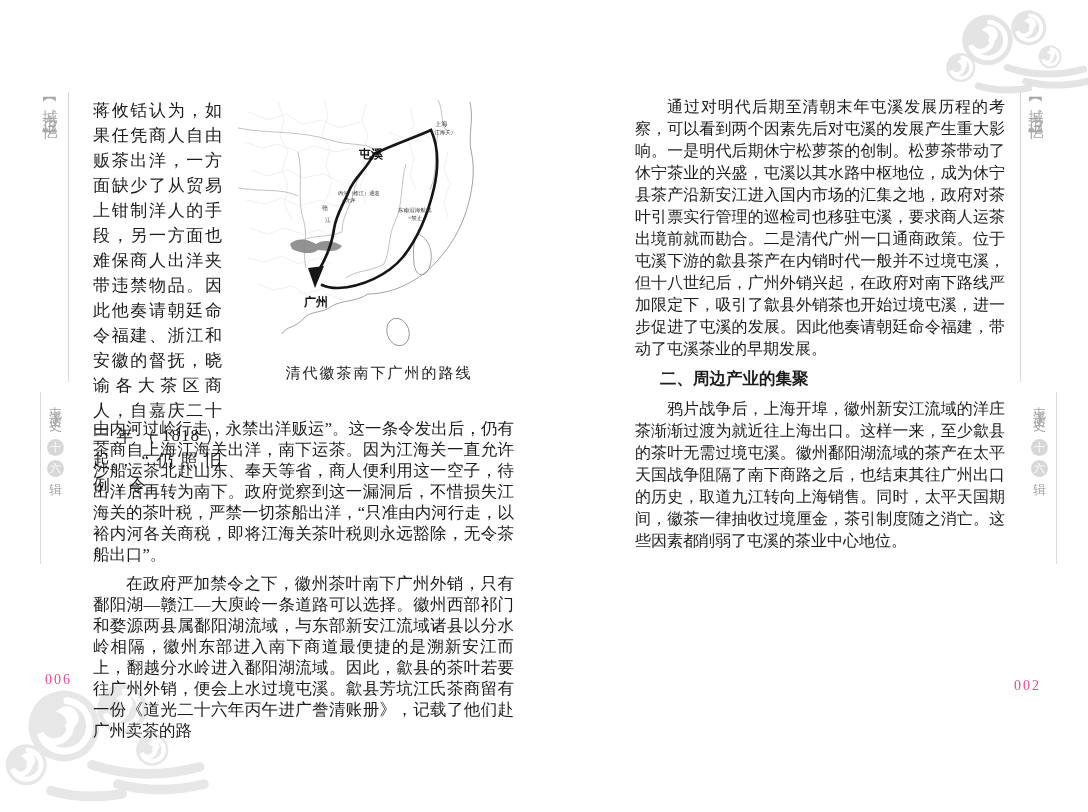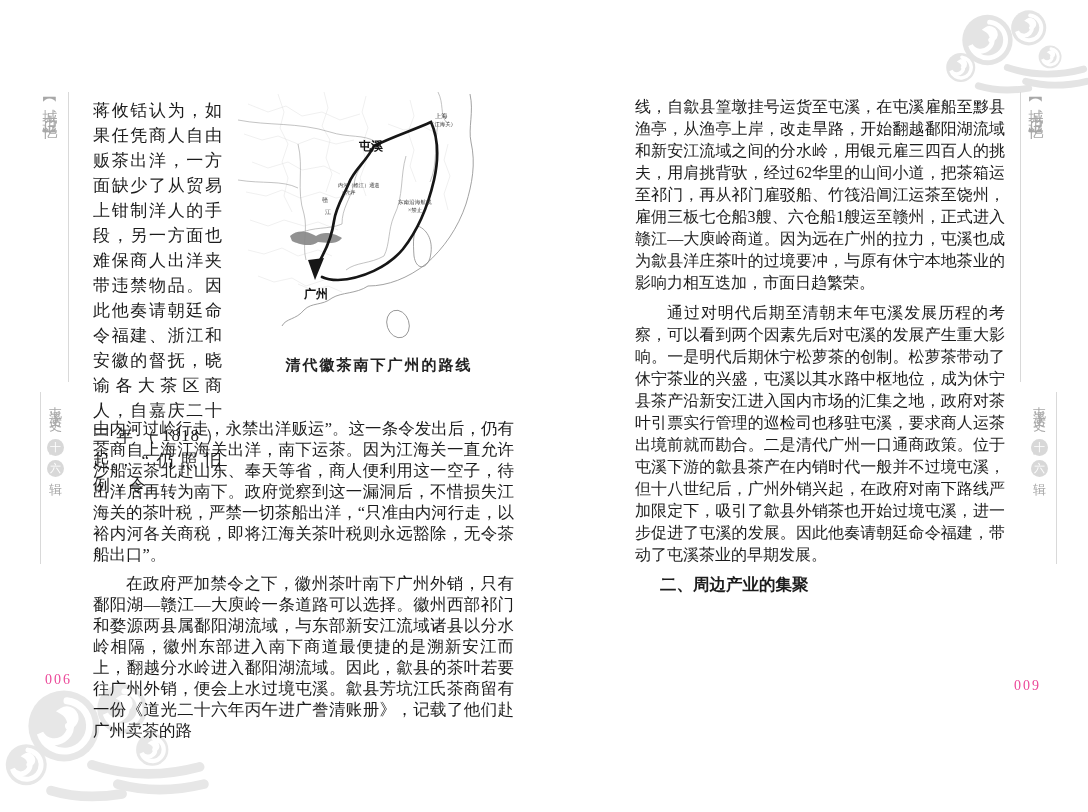--- a/index.html
+++ b/index.html
@@ -42,24 +42,24 @@
   .right-block{
     position:absolute;left:627px;top:88px;width:386px;
     font-size:16px;line-height:22px;
     text-align:justify;text-justify:inter-ideograph;
   }
   .para{margin:8px;}
   .para.indent{text-indent:2em;}
   .sec-heading{margin:4px 0 4px 0;text-indent:2em;font-weight:bold;font-size:16.5px;}
 
   
-  .figure{position:absolute;left:238px;top:84px;width:282px;}
+  .figure{position:absolute;left:238px;top:92px;width:282px;}
   .figure svg{display:block;}
   .fig-caption{
-    margin-top:14px;text-align:center;font-weight:bold;
+    margin-top:14px;text-align:center;font-weight:normal;
     font-size:15px;letter-spacing:2px;color:#222;
   }
 
   .pageno{
     position:absolute;font-size:14px;letter-spacing:2px;color:#ec4899;
     font-family:"Liberation Serif","DejaVu Serif",serif;
   }
   .pageno-left{left:45px;top:672px;}
   .pageno-right{left:1014px;top:678px;}
 </style>
@@ -203,18 +203,18 @@
 </div>
 
 <div class="wide-block">
   <p class="para">由内河过岭行走，永禁出洋贩运”。这一条令发出后，仍有茶商自上海江海关出洋，南下运茶。因为江海关一直允许沙船运茶北赴山东、奉天等省，商人便利用这一空子，待出洋后再转为南下。政府觉察到这一漏洞后，不惜损失江海关的茶叶税，严禁一切茶船出洋，“只准由内河行走，以裕内河各关商税，即将江海关茶叶税则永远豁除，无令茶船出口”。</p>
   <p class="para indent">在政府严加禁令之下，徽州茶叶南下广州外销，只有鄱阳湖—赣江—大庾岭一条道路可以选择。徽州西部祁门和婺源两县属鄱阳湖流域，与东部新安江流域诸县以分水岭相隔，徽州东部进入南下商道最便捷的是溯新安江而上，翻越分水岭进入鄱阳湖流域。因此，歙县的茶叶若要往广州外销，便会上水过境屯溪。歙县芳坑江氏茶商留有一份《道光二十六年丙午进广誊清账册》，记载了他们赴广州卖茶的路</p>
 </div>
 
 <div class="pageno pageno-left">006</div>
 
 <div class="right-block">
-  <p class="para">线，自歙县篁墩挂号运货至屯溪，在屯溪雇船至黟县渔亭，从渔亭上岸，改走旱路，开始翻越鄱阳湖流域和新安江流域之间的分水岭，用银元雇三四百人的挑夫，用肩挑背驮，经过62华里的山间小道，把茶箱运至祁门，再从祁门雇驳船、竹筏沿阊江运茶至饶州，雇佣三板七仓船3艘、六仓船1艘运至赣州，正式进入赣江—大庾岭商道。因为远在广州的拉力，屯溪也成为歙县洋庄茶叶的过境要冲，与原有休宁本地茶业的影响力相互迭加，市面日趋繁荣。</p>
   <p class="para indent">通过对明代后期至清朝末年屯溪发展历程的考察，可以看到两个因素先后对屯溪的发展产生重大影响。一是明代后期休宁松萝茶的创制。松萝茶带动了休宁茶业的兴盛，屯溪以其水路中枢地位，成为休宁县茶产沿新安江进入国内市场的汇集之地，政府对茶叶引票实行管理的巡检司也移驻屯溪，要求商人运茶出境前就而勘合。二是清代广州一口通商政策。位于屯溪下游的歙县茶产在内销时代一般并不过境屯溪，但十八世纪后，广州外销兴起，在政府对南下路线严加限定下，吸引了歙县外销茶也开始过境屯溪，进一步促进了屯溪的发展。因此他奏请朝廷命令福建，带动了屯溪茶业的早期发展。</p>
   <p class="sec-heading">二、周边产业的集聚</p>
-</div>
-
-<div class="pageno pageno-right">009</div>
+  <p class="para indent">鸦片战争后，上海开埠，徽州新安江流域的洋庄茶渐渐过渡为就近往上海出口。这样一来，至少歙县的茶叶无需过境屯溪。徽州鄱阳湖流域的茶产在太平天国战争阻隔了南下商路之后，也结束其往广州出口的历史，取道九江转向上海销售。同时，太平天国期间，徽茶一律抽收过境厘金，茶引制度随之消亡。这些因素都削弱了屯溪的茶业中心地位。</p>
+</div>
+
+<div class="pageno pageno-right">002</div>
 
 </body></html>

